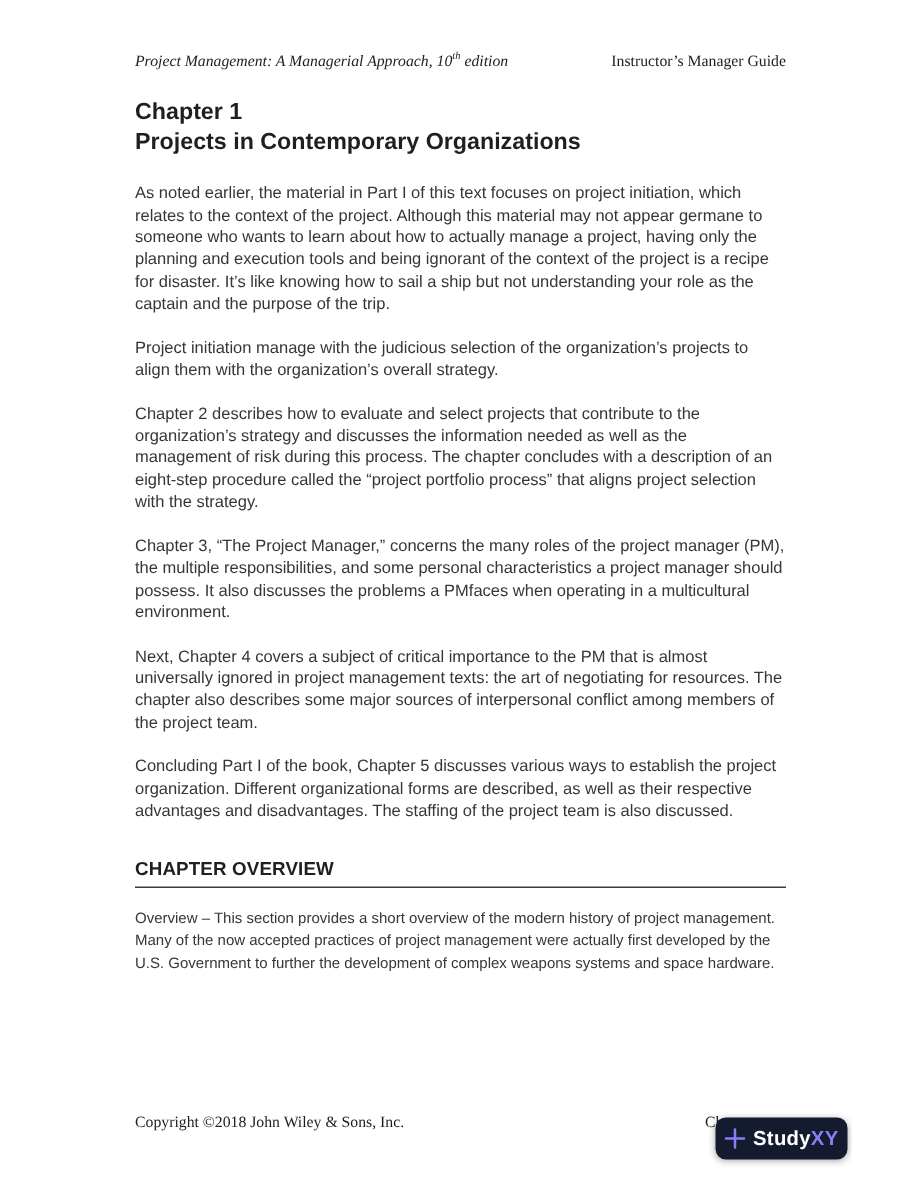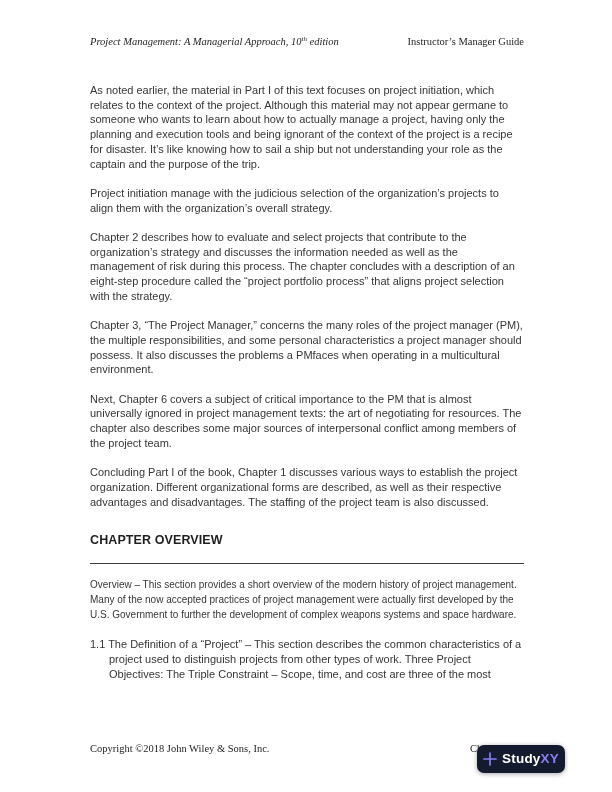--- a/index.html
+++ b/index.html
@@ -43,21 +43,21 @@
     margin: 0 0 14.7px 0;
     font-size: 11px;
     line-height: 14.7px;
   }
   .section-heading {
     margin: 24px 0 0 0;
     font-size: 12.5px;
     font-weight: bold;
     letter-spacing: 0.1px;
     color: #1f1f1f;
-    padding-bottom: 16px;
+    padding-bottom: 5px;
     border-bottom: 1px solid #3c3c3c;
   }
   p.overview-p {
     margin: 14px 0 14.7px 0;
     font-size: 10px;
     line-height: 14.7px;
   }
   p.hanging {
     margin: 0;
     font-size: 11px;
@@ -107,32 +107,33 @@
 
 <div class="page">
 
   <div class="header">
     <span class="book"><span>Project Management: A Managerial Approach, 10</span><sup>th</sup><span> edition</span></span>
     <span>Instructor’s Manager Guide</span>
   </div>
 
   <div class="content">
     <div class="doc-title">
+      <div>Chapter 1</div>
+      <div>Projects in Contemporary Organizations</div>
     </div>
 
     <p class="body-p">As noted earlier, the material in Part I of this text focuses on project initiation, which relates to the context of the project. Although this material may not appear germane to someone who wants to learn about how to actually manage a project, having only the planning and execution tools and being ignorant of the context of the project is a recipe for disaster. It’s like knowing how to sail a ship but not understanding your role as the captain and the purpose of the trip.</p>
     <p class="body-p">Project initiation manage with the judicious selection of the organization’s projects to align them with the organization’s overall strategy.</p>
     <p class="body-p">Chapter 2 describes how to evaluate and select projects that contribute to the organization’s strategy and discusses the information needed as well as the management of risk during this process. The chapter concludes with a description of an eight-step procedure called the “project portfolio process” that aligns project selection with the strategy.</p>
     <p class="body-p">Chapter 3, “The Project Manager,” concerns the many roles of the project manager (PM), the multiple responsibilities, and some personal characteristics a project manager should possess. It also discusses the problems a PMfaces when operating in a multicultural environment.</p>
-    <p class="body-p">Next, Chapter 6 covers a subject of critical importance to the PM that is almost universally ignored in project management texts: the art of negotiating for resources. The chapter also describes some major sources of interpersonal conflict among members of the project team.</p>
-    <p class="body-p">Concluding Part I of the book, Chapter 1 discusses various ways to establish the project organization. Different organizational forms are described, as well as their respective advantages and disadvantages. The staffing of the project team is also discussed.</p>
+    <p class="body-p">Next, Chapter 4 covers a subject of critical importance to the PM that is almost universally ignored in project management texts: the art of negotiating for resources. The chapter also describes some major sources of interpersonal conflict among members of the project team.</p>
+    <p class="body-p">Concluding Part I of the book, Chapter 5 discusses various ways to establish the project organization. Different organizational forms are described, as well as their respective advantages and disadvantages. The staffing of the project team is also discussed.</p>
 
     <div class="section-heading">CHAPTER OVERVIEW</div>
     <p class="overview-p">Overview – This section provides a short overview of the modern history of project management. Many of the now accepted practices of project management were actually first developed by the U.S. Government to further the development of complex weapons systems and space hardware.</p>
-    <p class="hanging">1.1 The Definition of a “Project” – This section describes the common characteristics of a project used to distinguish projects from other types of work. Three Project Objectives: The Triple Constraint – Scope, time, and cost are three of the most</p>
   </div>
 
   <div class="footer">
     <span class="copyright">Copyright ©2018 John Wiley &amp; Sons, Inc.</span>
     <span class="page-label">Chap</span>
   </div>
 
   <div class="studyxy-badge">
     <span class="plus-wrap">
       <svg width="14" height="14" viewBox="0 0 14 14">

